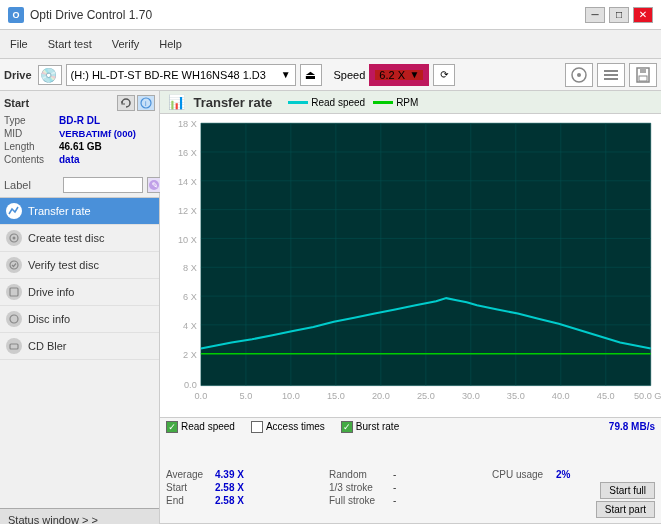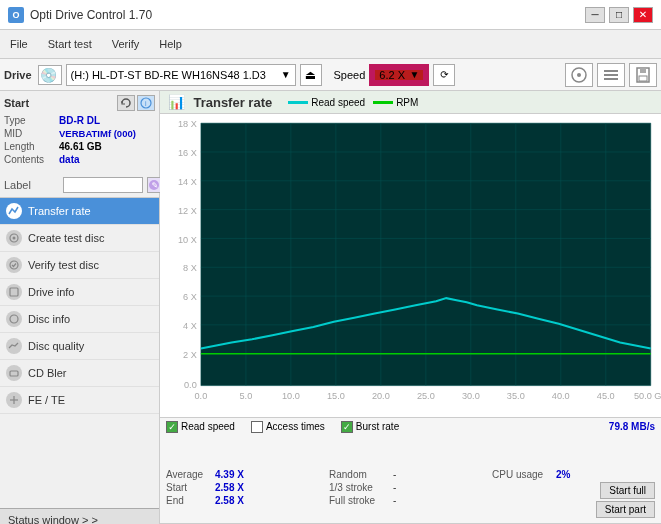--- a/index.html
+++ b/index.html
@@ -248,41 +248,24 @@
         <div class="nav-icon">
           <svg width="12" height="12" viewBox="0 0 12 12">
               <circle cx="6" cy="6" r="4" fill="none" stroke="#888" stroke-width="1.2"></circle>
             </svg>
         </div>
         <span>Disc info</span>
       </div>
       <div class="nav-item">
         <div class="nav-icon">
           <svg width="12" height="12" viewBox="0 0 12 12">
-              <polyline points="1,8 4,5 7,6 10,3" fill="none" stroke="#888" stroke-width="1.2"></polyline>
-            </svg>
-        </div>
-        <span>Disc quality</span>
-      </div>
-      <div class="nav-item">
-        <div class="nav-icon">
-          <svg width="12" height="12" viewBox="0 0 12 12">
               <rect x="2" y="4" width="8" height="5" rx="1" fill="none" stroke="#888" stroke-width="1.2"></rect>
             </svg>
         </div>
         <span>CD Bler</span>
-      </div>
-      <div class="nav-item">
-        <div class="nav-icon">
-          <svg width="12" height="12" viewBox="0 0 12 12">
-              <line x1="2" y1="6" x2="10" y2="6" stroke="#888" stroke-width="1.2"></line>
-              <line x1="6" y1="2" x2="6" y2="10" stroke="#888" stroke-width="1.2"></line>
-            </svg>
-        </div>
-        <span>FE / TE</span>
       </div>
     </div>
 
     <div class="status-window-btn">
       <span>Status window &gt; &gt;</span>
     </div>
   </div>
 
   <div class="chart-area">
     <div class="chart-header">

